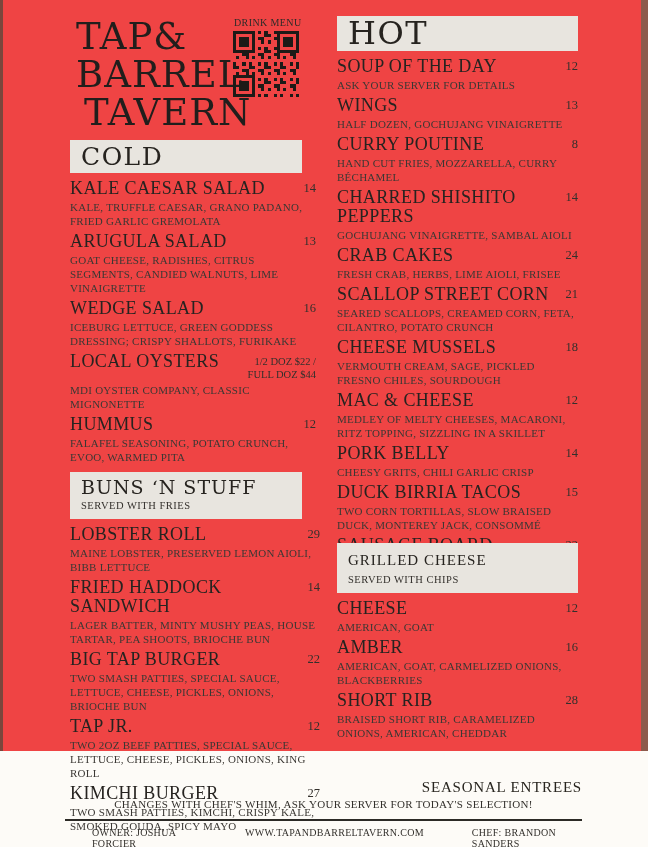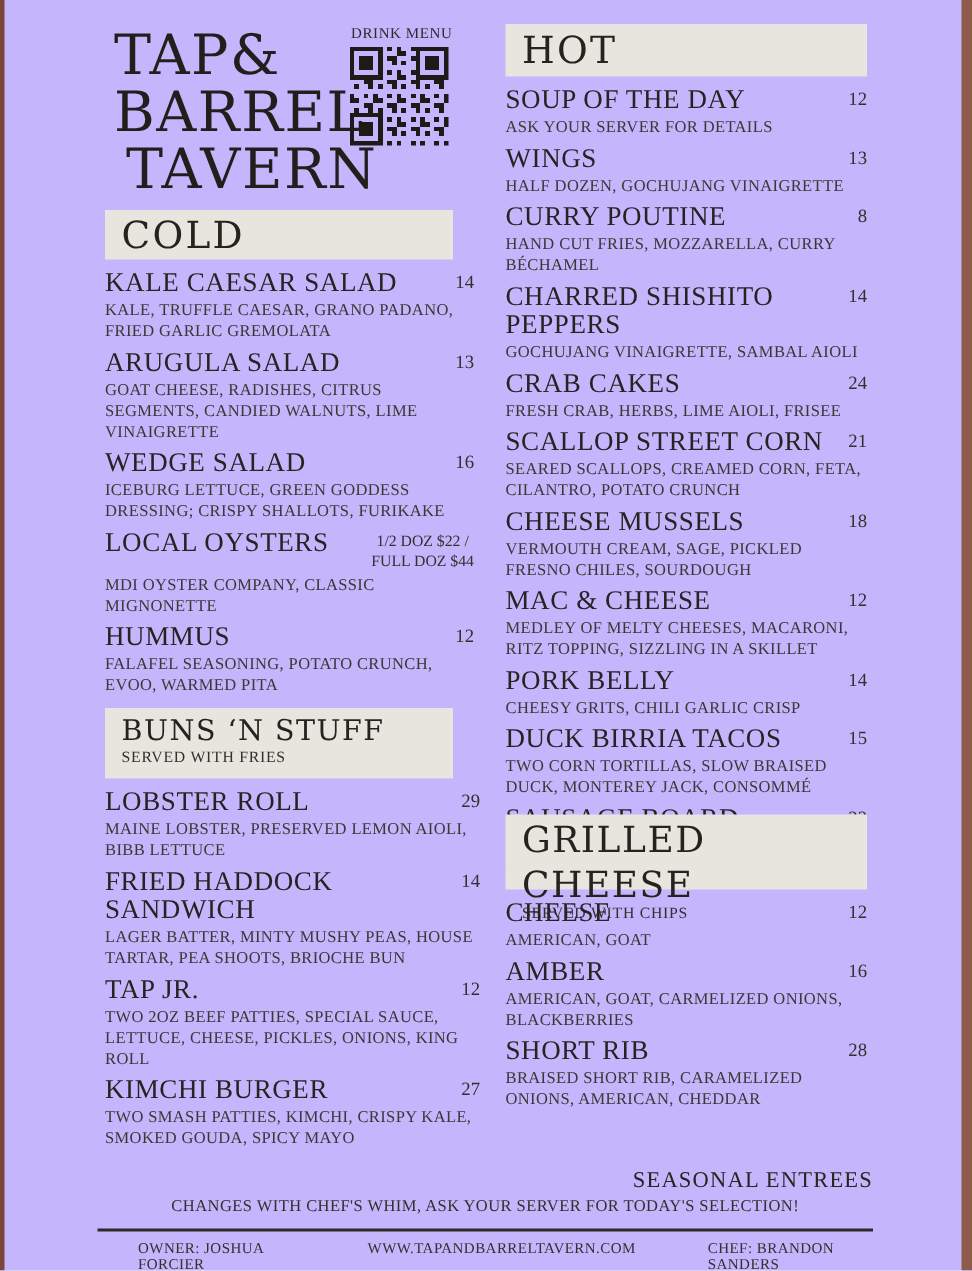--- a/index.html
+++ b/index.html
@@ -1,18 +1,18 @@
 <!DOCTYPE html>
 <html><head>
 <meta charset="utf-8">
 <style>
   html,body{margin:0;padding:0;}
   body{width:648px;height:847px;overflow:hidden;background:#fdfbf7;
        font-family:"Liberation Serif", serif;color:#2a2725;}
-  .page{position:relative;width:648px;height:847px;background:#c4b5fd;}
+  .page{position:relative;width:648px;height:751px;background:#ef4444;}
 
   
   .edge{position:absolute;top:0;bottom:0;background:#7f4b40;}
   .edge-left{left:0;width:3px;background:#7a463c;}
   .edge-right{right:0;width:7px;background:#8d5a4c;}
 
   
   .brand{position:absolute;left:76px;top:18px;font-family:"DejaVu Serif", serif;
          font-size:37px;line-height:38px;letter-spacing:1px;color:#211e1c;}
   .brand .l3{padding-left:8px;}
@@ -21,37 +21,37 @@
   .qr-label{position:absolute;left:234px;top:17px;font-size:10px;letter-spacing:.4px;color:#2e2b28;}
   .qr-box{position:absolute;left:233px;top:31px;width:66px;height:66px;}
 
   
   .bar{position:absolute;background:#e8e5df;box-sizing:border-box;padding:2px 11px;}
   .bar-title{font-family:"DejaVu Serif", serif;color:#26231f;}
   .bar-sub{font-size:10.5px;letter-spacing:.5px;color:#33302c;margin-top:-1px;}
   #bar-cold{left:70px;top:140px;width:232px;height:33px;}
   #bar-cold .bar-title{font-size:25px;line-height:29px;letter-spacing:1.5px;}
   #bar-hot{left:337px;top:16px;width:241px;height:35px;}
-  #bar-hot .bar-title{font-size:25px;line-height:31px;letter-spacing:1.5px;}
+  #bar-hot .bar-title{font-size:32px;line-height:31px;letter-spacing:1.5px;}
   #bar-buns{left:70px;top:472px;width:232px;height:47px;}
   #bar-buns .bar-title{font-size:19px;line-height:27px;letter-spacing:1px;}
   #bar-grilled{left:337px;top:543px;width:241px;height:50px;}
-  #bar-grilled .bar-title{font-size:24px;line-height:30px;letter-spacing:1px;}
+  #bar-grilled .bar-title{font-size:15px;line-height:30px;letter-spacing:1px;font-family:Liberation Serif, serif;}
 
   .items{position:absolute;}
   #items-cold{left:70px;top:179px;width:246px;}
   #items-buns{left:70px;top:525px;width:250px;}
   #items-hot{left:337px;top:57px;width:241px;}
   #items-grilled{left:337px;top:599px;width:241px;}
 
   .item{margin-bottom:4px;}
   .ihead{display:flex;justify-content:space-between;align-items:flex-start;}
   .iname{font-size:18px;line-height:19px;letter-spacing:.4px;color:#262320;}
   .iprice{font-size:12.5px;line-height:13px;padding-top:3px;margin-left:6px;
-          text-align:center;white-space:pre-line;flex-shrink:0;color:#33302c;}
+          text-align:right;white-space:pre-line;flex-shrink:0;color:#33302c;}
   .idesc{font-size:11px;line-height:14px;letter-spacing:.25px;color:#3b3834;margin-top:2px;}
 
   
   .seasonal-title{position:absolute;left:65px;top:779px;width:517px;text-align:right;
                   font-size:15px;letter-spacing:.8px;color:#28251f;}
   .seasonal-note{position:absolute;left:65px;top:798px;width:517px;text-align:center;
                  font-size:11px;letter-spacing:.3px;color:#33302c;}
   .rule{position:absolute;left:65px;top:819px;width:517px;border-top:2px solid #2c2a26;}
   .footer-row{position:absolute;left:92px;top:827px;width:488px;display:flex;
               justify-content:space-between;font-size:10px;letter-spacing:.3px;color:#33302c;gap:48px;}
@@ -323,20 +323,27 @@
       </div>
       <div class="item">
         <div class="ihead">
           <span class="iname">FRIED HADDOCK SANDWICH</span>
           <span class="iprice">14</span>
         </div>
         <div class="idesc">LAGER BATTER, MINTY MUSHY PEAS, HOUSE TARTAR, PEA SHOOTS, BRIOCHE BUN</div>
       </div>
       <div class="item">
         <div class="ihead">
+          <span class="iname">BIG TAP BURGER</span>
+          <span class="iprice">22</span>
+        </div>
+        <div class="idesc">TWO SMASH PATTIES, SPECIAL SAUCE, LETTUCE, CHEESE, PICKLES, ONIONS, BRIOCHE BUN</div>
+      </div>
+      <div class="item">
+        <div class="ihead">
           <span class="iname">TAP JR.</span>
           <span class="iprice">12</span>
         </div>
         <div class="idesc">TWO 2OZ BEEF PATTIES, SPECIAL SAUCE, LETTUCE, CHEESE, PICKLES, ONIONS, KING ROLL</div>
       </div>
       <div class="item">
         <div class="ihead">
           <span class="iname">KIMCHI BURGER</span>
           <span class="iprice">27</span>
         </div>

